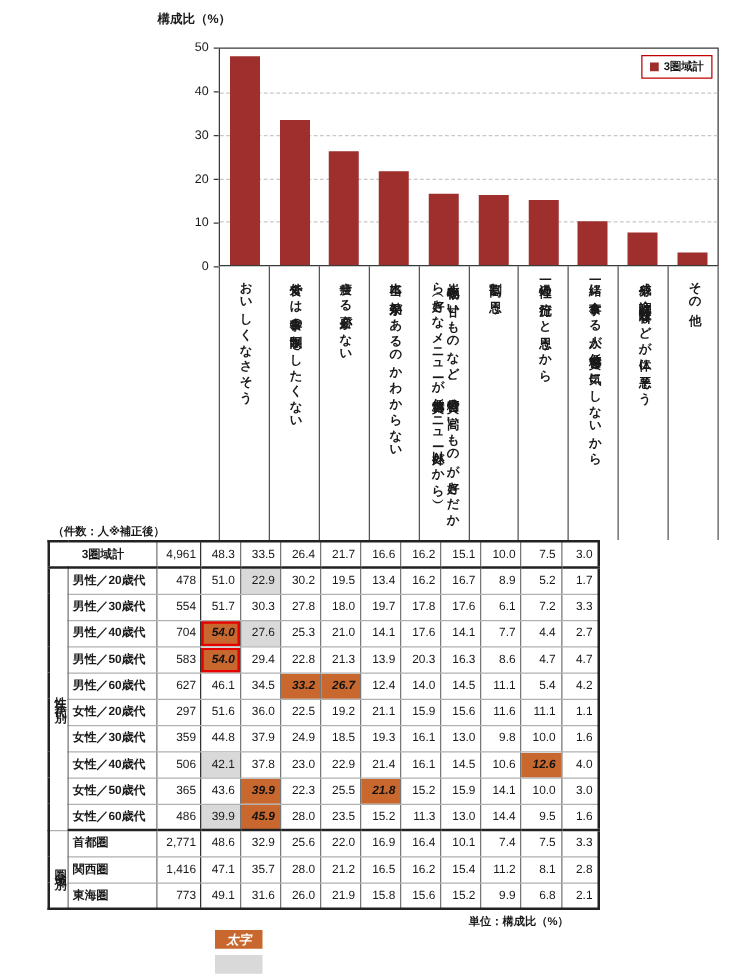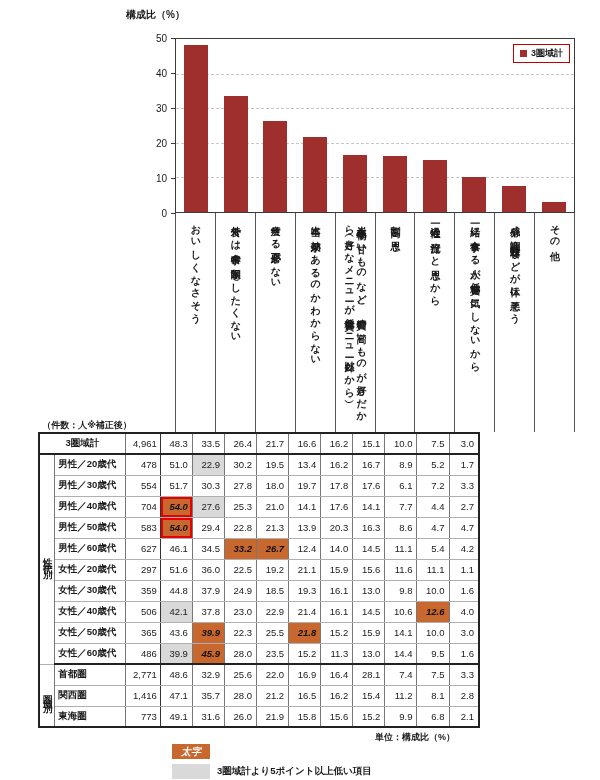--- a/index.html
+++ b/index.html
@@ -45,21 +45,21 @@
   td.cnt { text-align:right; padding-right:3px; border-right:1.5px solid #333; }
   td.val { text-align:right; padding-right:4px; }
   td.val.hi { background:var(--hi); font-weight:bold; font-style:italic; color:#111; }
   td.val.lo { background:var(--lo); }
   td.val.hibox { box-shadow:inset 0 0 0 2px var(--box); }
   tr.group-end td { border-bottom:2px solid #222; }
 
   
   .unit-note { position:absolute; right:25px; top:731px; font-size:9px; font-weight:600; }
   .bottom-legend { position:absolute; left:172px; top:744px; }
-  .bl-row { display:flex; align-items:center; gap:7px; margin-bottom:5px; }
+  .bl-row { display:flex; align-items:center; gap:17px; margin-bottom:5px; }
   .bl-swatch { width:38px; height:15px; display:flex; align-items:center; justify-content:center; }
   .bl-swatch.high { background:var(--hi); }
   .bl-swatch.low { background:var(--lo); }
   .bl-swatch-label { font-size:10px; font-weight:bold; font-style:italic; color:#fff; }
   .bl-text { font-size:9.5px; font-weight:600; }
 </style>
 </head>
 <body>
 
 <div id="page">
@@ -334,21 +334,21 @@
         <tr>
           <td class="vhead" rowspan="3"><span class="vhead-text">圏域別</span></td>
           <td class="lbl">首都圏</td>
           <td class="cnt">2,771</td>
           <td class="val">48.6</td>
           <td class="val">32.9</td>
           <td class="val">25.6</td>
           <td class="val">22.0</td>
           <td class="val">16.9</td>
           <td class="val">16.4</td>
-          <td class="val">28.1</td>
+          <td class="val">10.1</td>
           <td class="val">7.4</td>
           <td class="val">7.5</td>
           <td class="val">3.3</td>
         </tr>
         <tr>
           <td class="lbl">関西圏</td>
           <td class="cnt">1,416</td>
           <td class="val">47.1</td>
           <td class="val">35.7</td>
           <td class="val">28.0</td>
@@ -380,17 +380,16 @@
   <div class="unit-note">単位：構成比（%）</div>
 
   <div class="bottom-legend">
     <div class="bl-row">
       <span class="bl-swatch high">
         <span class="bl-swatch-label">太字</span>
       </span>
     </div>
     <div class="bl-row">
       <span class="bl-swatch low"></span>
-      <span class="bl-text">3圏域計より5ポイント以上低い項目</span>
     </div>
   </div>
 
 </div>
 
 </body></html>

